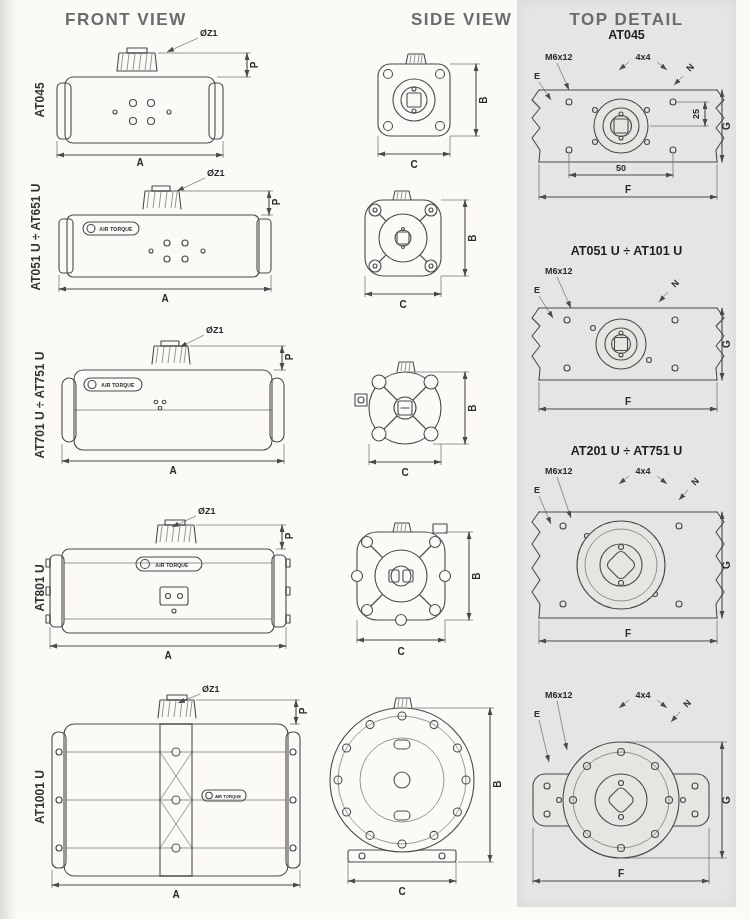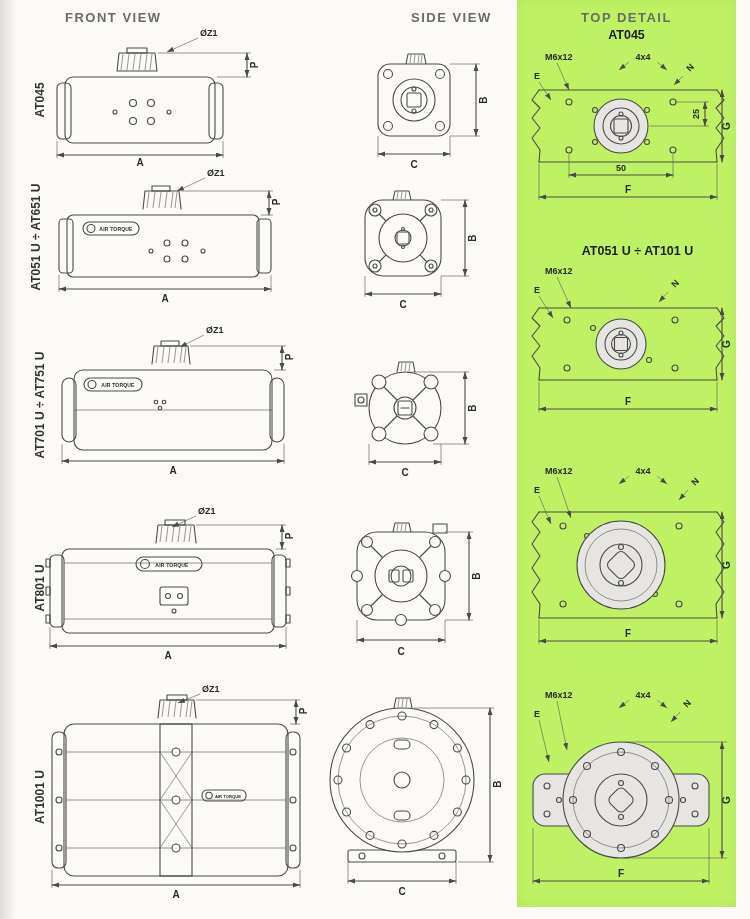--- a/index.html
+++ b/index.html
@@ -1,21 +1,21 @@
 <!DOCTYPE html>
 <html><head>
 <meta charset="utf-8">
 <style>
   html,body{margin:0;padding:0;background:#dddbd7;}
   #page{position:relative;width:750px;height:919px;background:#fbfaf7;overflow:hidden;
         font-family:"Liberation Sans",sans-serif;}
   .scan-edge{position:absolute;left:0;top:0;width:16px;height:100%;
         background:linear-gradient(90deg,rgba(0,0,0,0.12),rgba(0,0,0,0));}
-  .col-header{position:absolute;font-size:13px;font-weight:bold;color:#6b6b6b;letter-spacing:1.5px;}
-  .panel{position:absolute;left:517px;top:0;width:219px;height:907px;background:#bef264;
+  .col-header{position:absolute;font-size:17px;font-weight:bold;color:#6b6b6b;letter-spacing:1.5px;}
+  .panel{position:absolute;left:517px;top:0;width:219px;height:907px;background:#e5e5e5;
         box-shadow:inset 0 0 14px rgba(0,0,0,0.06);}
   .panel-title{position:absolute;width:100%;text-align:center;font-size:12.5px;font-weight:bold;color:#1c1c1c;}
   .row-label{position:absolute;transform:translate(-50%,-50%) rotate(-90deg);
         font-size:12px;font-weight:600;color:#333;white-space:nowrap;}
   svg{position:absolute;overflow:visible;}
   .ln{stroke:#4a4a4a;stroke-width:1.1;fill:none;stroke-linejoin:round;stroke-linecap:round;}
   .lnf{stroke:#4a4a4a;stroke-width:1.1;fill:#fbfaf7;stroke-linejoin:round;}
   .lng{stroke:#4a4a4a;stroke-width:1.1;fill:#e7e5e2;stroke-linejoin:round;}
   .thin{stroke:#606060;stroke-width:0.65;fill:none;}
   text{fill:#2a2a2a;font-family:"Liberation Sans",sans-serif;}
@@ -431,21 +431,21 @@
       <line class="thin" x1="44" y1="106" x2="44" y2="130"></line>
         <line class="thin" x1="148" y1="106" x2="148" y2="130"></line>
       <line class="ln" x1="44" y1="127" x2="148" y2="127" marker-start="url(#d1)" marker-end="url(#d1)"></line>
       <text class="sm" x="96" y="123" text-anchor="middle">50</text>
       <line class="thin" x1="14" y1="116" x2="14" y2="152"></line>
         <line class="thin" x1="192" y1="116" x2="192" y2="152"></line>
       <line class="ln" x1="14" y1="149" x2="192" y2="149" marker-start="url(#d1)" marker-end="url(#d1)"></line>
       <text class="dim" x="103" y="145" text-anchor="middle">F</text>
     </svg>
 
-    <div class="panel-title" style="top:244px;padding-left:11px;">AT051 U ÷ AT101 U</div>
+    <div class="panel-title" style="top:244px;">AT051 U ÷ AT101 U</div>
 
     <svg style="left:8px;top:262px;" width="208" height="168" viewBox="0 0 208 168">
       <defs>
           <marker id="d2" markerWidth="8" markerHeight="6" refX="7" refY="2.5" orient="auto-start-reverse" markerUnits="userSpaceOnUse">
             <path d="M0,0 L7,2.5 L0,5 Z" fill="#4a4a4a"></path>
           </marker>
         </defs>
       <text class="sm" x="20" y="12">M6x12</text>
       <line class="thin" x1="32" y1="15" x2="46" y2="46" marker-end="url(#d2)"></line>
       <text class="sm" x="9" y="31">E</text>
@@ -469,20 +469,21 @@
       <circle class="ln" cx="96" cy="71" r="2"></circle>
         <circle class="ln" cx="96" cy="93" r="2"></circle>
       <line class="ln" x1="197" y1="46" x2="197" y2="118" marker-start="url(#d2)" marker-end="url(#d2)"></line>
       <text class="dim" transform="rotate(-90 205 82)" x="205" y="82" text-anchor="middle">G</text>
       <line class="thin" x1="14" y1="120" x2="14" y2="150"></line>
         <line class="thin" x1="192" y1="120" x2="192" y2="150"></line>
       <line class="ln" x1="14" y1="147" x2="192" y2="147" marker-start="url(#d2)" marker-end="url(#d2)"></line>
       <text class="dim" x="103" y="143" text-anchor="middle">F</text>
     </svg>
 
+    <div class="panel-title" style="top:444px;">AT201 U ÷ AT751 U</div>
 
     <svg style="left:8px;top:462px;" width="208" height="195" viewBox="0 0 208 195">
       <defs>
           <marker id="d3" markerWidth="8" markerHeight="6" refX="7" refY="2.5" orient="auto-start-reverse" markerUnits="userSpaceOnUse">
             <path d="M0,0 L7,2.5 L0,5 Z" fill="#4a4a4a"></path>
           </marker>
         </defs>
       <text class="sm" x="20" y="12">M6x12</text>
       <line class="thin" x1="32" y1="15" x2="46" y2="56" marker-end="url(#d3)"></line>
       <text class="sm" x="118" y="12" text-anchor="middle">4x4</text>

